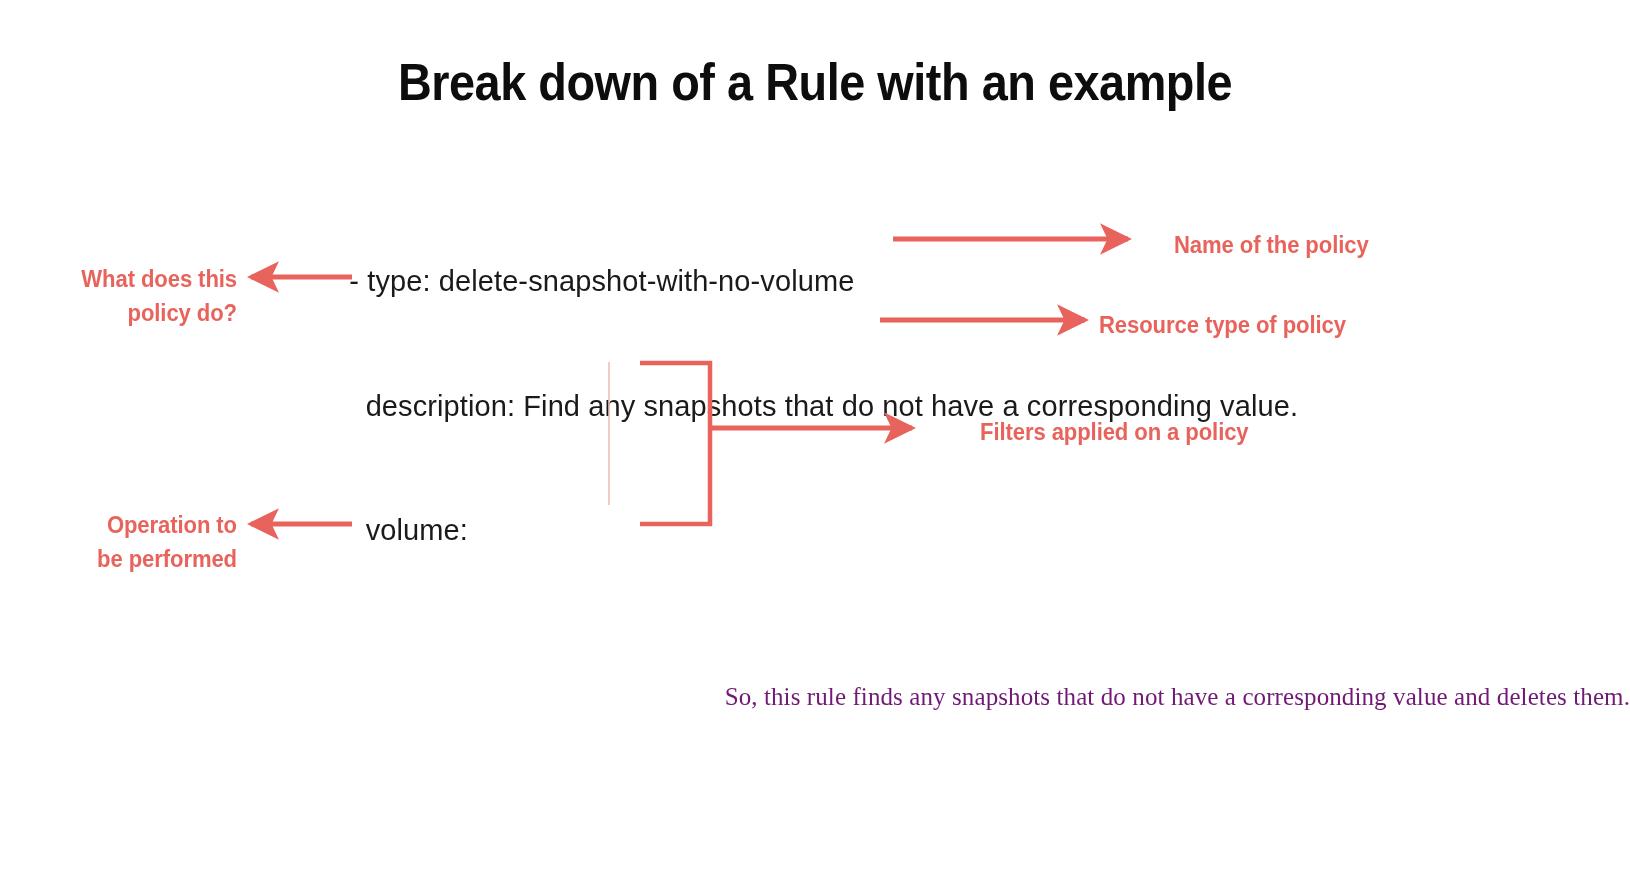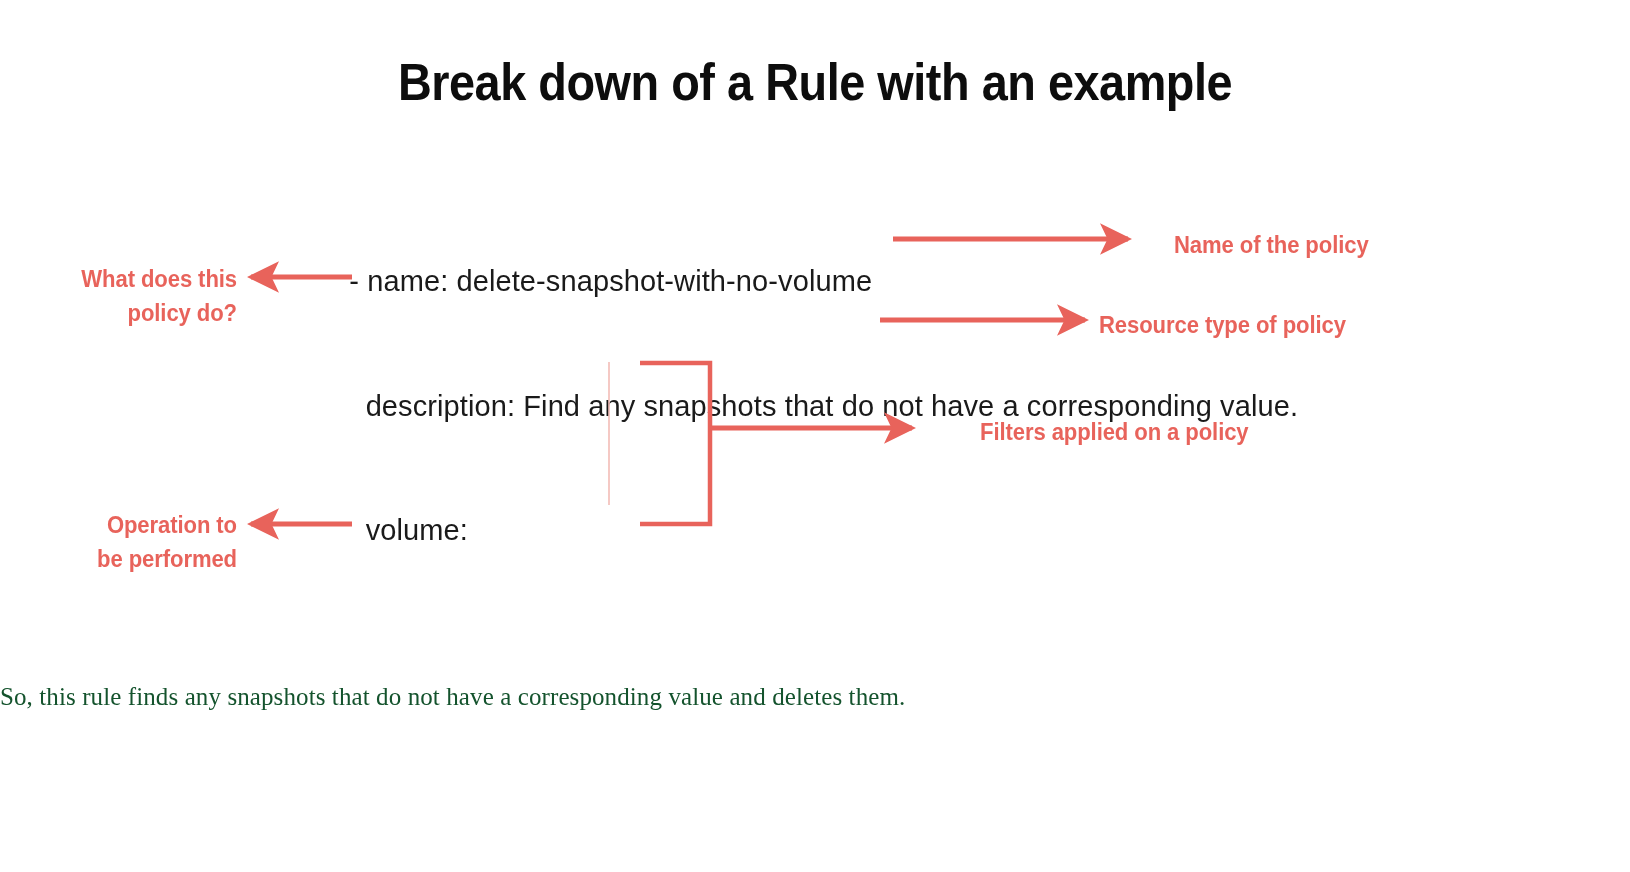--- a/index.html
+++ b/index.html
@@ -76,35 +76,35 @@
     height: 872px;
     pointer-events: none;
   }
 
   
   #caption {
     position: absolute;
     left: 0;
     top: 683px;
     width: 1630px;
-    text-align: left;
+    text-align: right;
     font-family: "Liberation Serif", serif;
     font-size: 25px;
-    color: #14532d;
+    color: #701a75;
     white-space: nowrap;
     letter-spacing: 0.1px;
   }
 </style>
 </head>
 <body>
 
 <div id="slide-title">Break down of a Rule with an example</div>
 
 <div id="yaml-block">
-  <span class="yaml-line">  - name: delete-snapshot-with-no-volume</span>
+  <span class="yaml-line">  - type: delete-snapshot-with-no-volume</span>
   <span class="yaml-line">    description: Find any snapshots that do not have a corresponding value.</span>
   <span class="yaml-line">    volume:</span>
   
   
   
   
   
 </div>
 
 <svg id="arrow-layer" viewBox="0 0 1630 872" width="1630" height="872">

